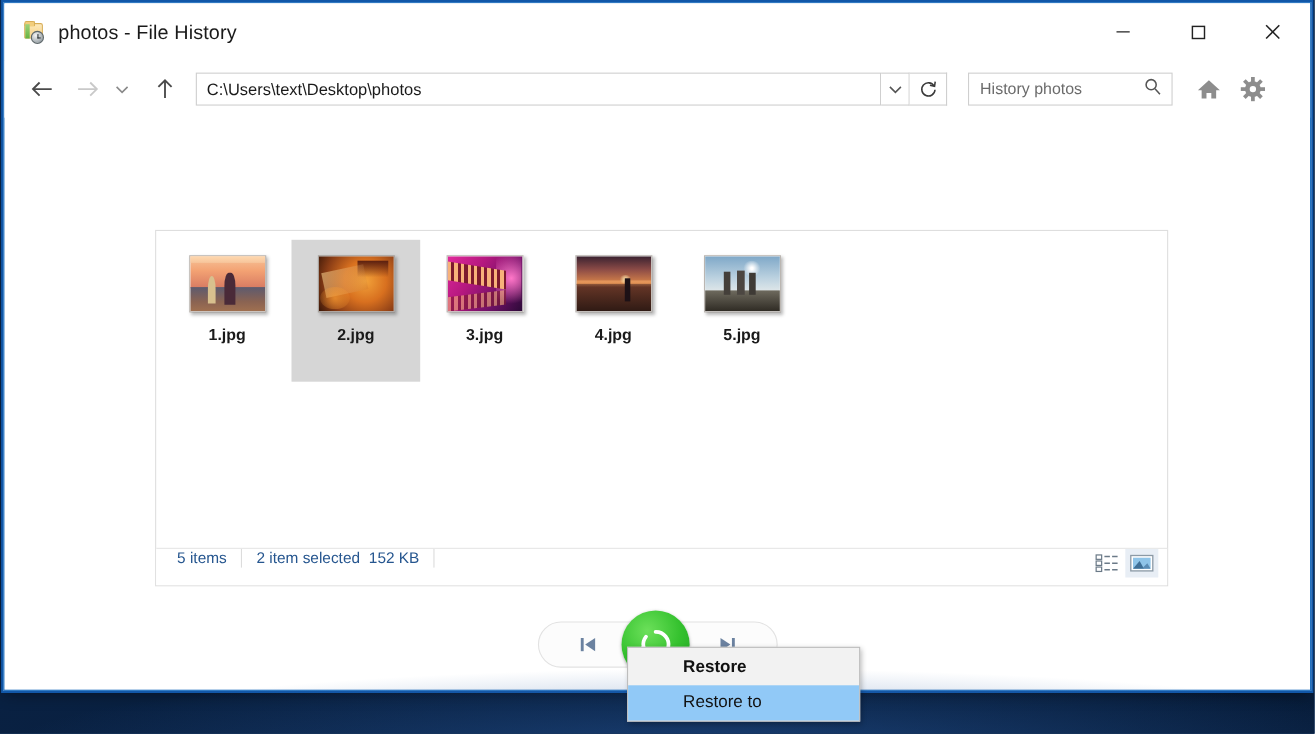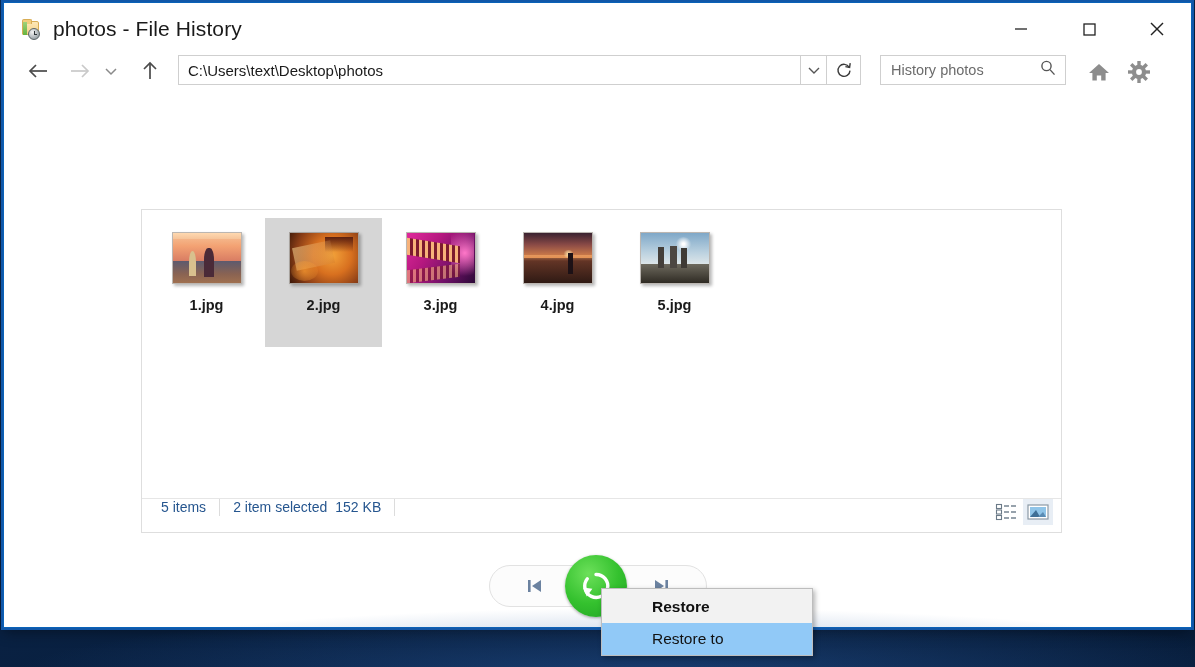--- a/index.html
+++ b/index.html
@@ -78,41 +78,41 @@
     position: absolute; left: 5px; top: 2px;
     width: 1px; height: 4px; background: #2e3538;
   }
   .hist-badge::after {
     content: "";
     position: absolute; left: 5px; top: 5px;
     width: 3px; height: 1px; background: #2e3538;
   }
   #title-text {
     margin-left: 11px;
-    font-size: 21px;
+    font-size: 18px;
     color: #1a1a1a;
     letter-spacing: 0.1px;
     white-space: nowrap;
     text-align: right;
   }
   .win-buttons {
     position: absolute; right: 0; top: 0;
     height: 52px; display: flex;
   }
   .win-btn {
     width: 68px; height: 52px;
     display: flex; align-items: center; justify-content: center;
     background: transparent;
   }
   .win-btn svg { display: block; }
 
   
   #navbar {
     height: 52px;
-    display: flex; align-items: flex-start;
+    display: flex; align-items: center;
     padding: 0 16px 0 18px;
     background: #fff;
   }
   .nav-icon-btn {
     width: 32px; height: 32px;
     display: flex; align-items: center; justify-content: center;
     flex: 0 0 auto;
   }
   .nav-icon-btn.back  { margin-right: 10px; }
   .nav-icon-btn.fwd   { margin-right: 2px; }
@@ -325,21 +325,20 @@
   
   #context-menu {
     position: absolute;
     left: 570px; top: 588px;
     width: 212px;
     background: #f2f2f2;
     border: 1px solid #bdbdbd;
     box-shadow: 2px 2px 5px rgba(0,0,0,0.3);
     z-index: 30;
     padding: 2px 0 0 0;
-    margin-left: 31px;
   }
   .menu-item {
     height: 32px;
     display: flex; align-items: center;
     padding-left: 50px;
     font-size: 15.5px;
     color: #111;
     white-space: nowrap;
   }
   .menu-item.bold { font-weight: bold; }

